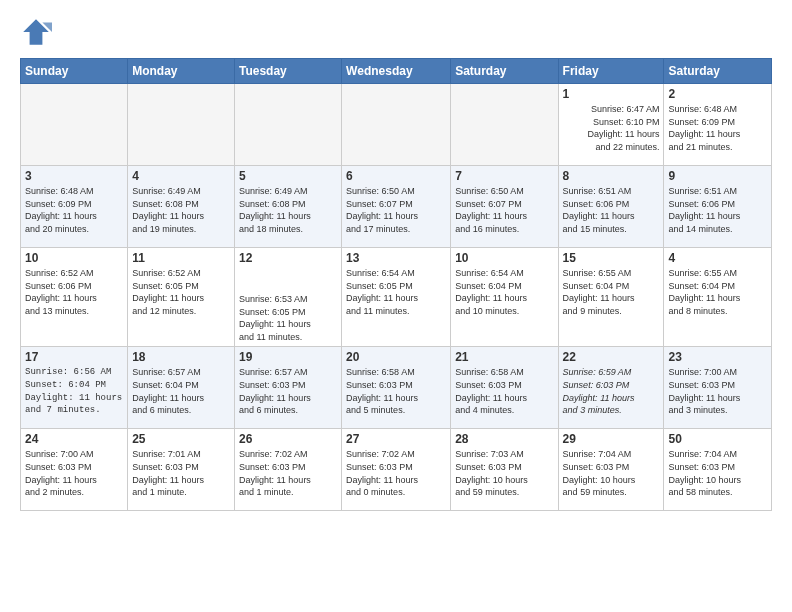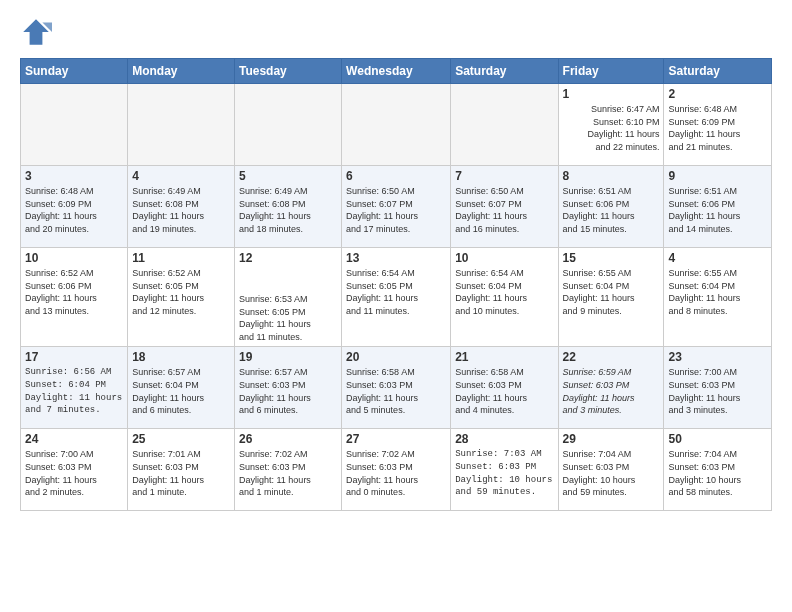--- a/index.html
+++ b/index.html
@@ -323,21 +323,21 @@
           </td>
           <td>
             <span class="day-num">27</span>
             <div class="day-info" style="white-space: pre-line;">Sunrise: 7:02 AM
 Sunset: 6:03 PM
 Daylight: 11 hours
 and 0 minutes.</div>
           </td>
           <td>
             <span class="day-num">28</span>
-            <div class="day-info" style="white-space: pre-line; font-family: Liberation Mono, monospace;">Sunrise: 7:03 AM
+            <div class="day-info" style="white-space: pre-line;">Sunrise: 7:03 AM
 Sunset: 6:03 PM
 Daylight: 10 hours
 and 59 minutes.</div>
           </td>
           <td>
             <span class="day-num">29</span>
             <div class="day-info" style="white-space: pre-line;">Sunrise: 7:04 AM
 Sunset: 6:03 PM
 Daylight: 10 hours
 and 59 minutes.</div>

